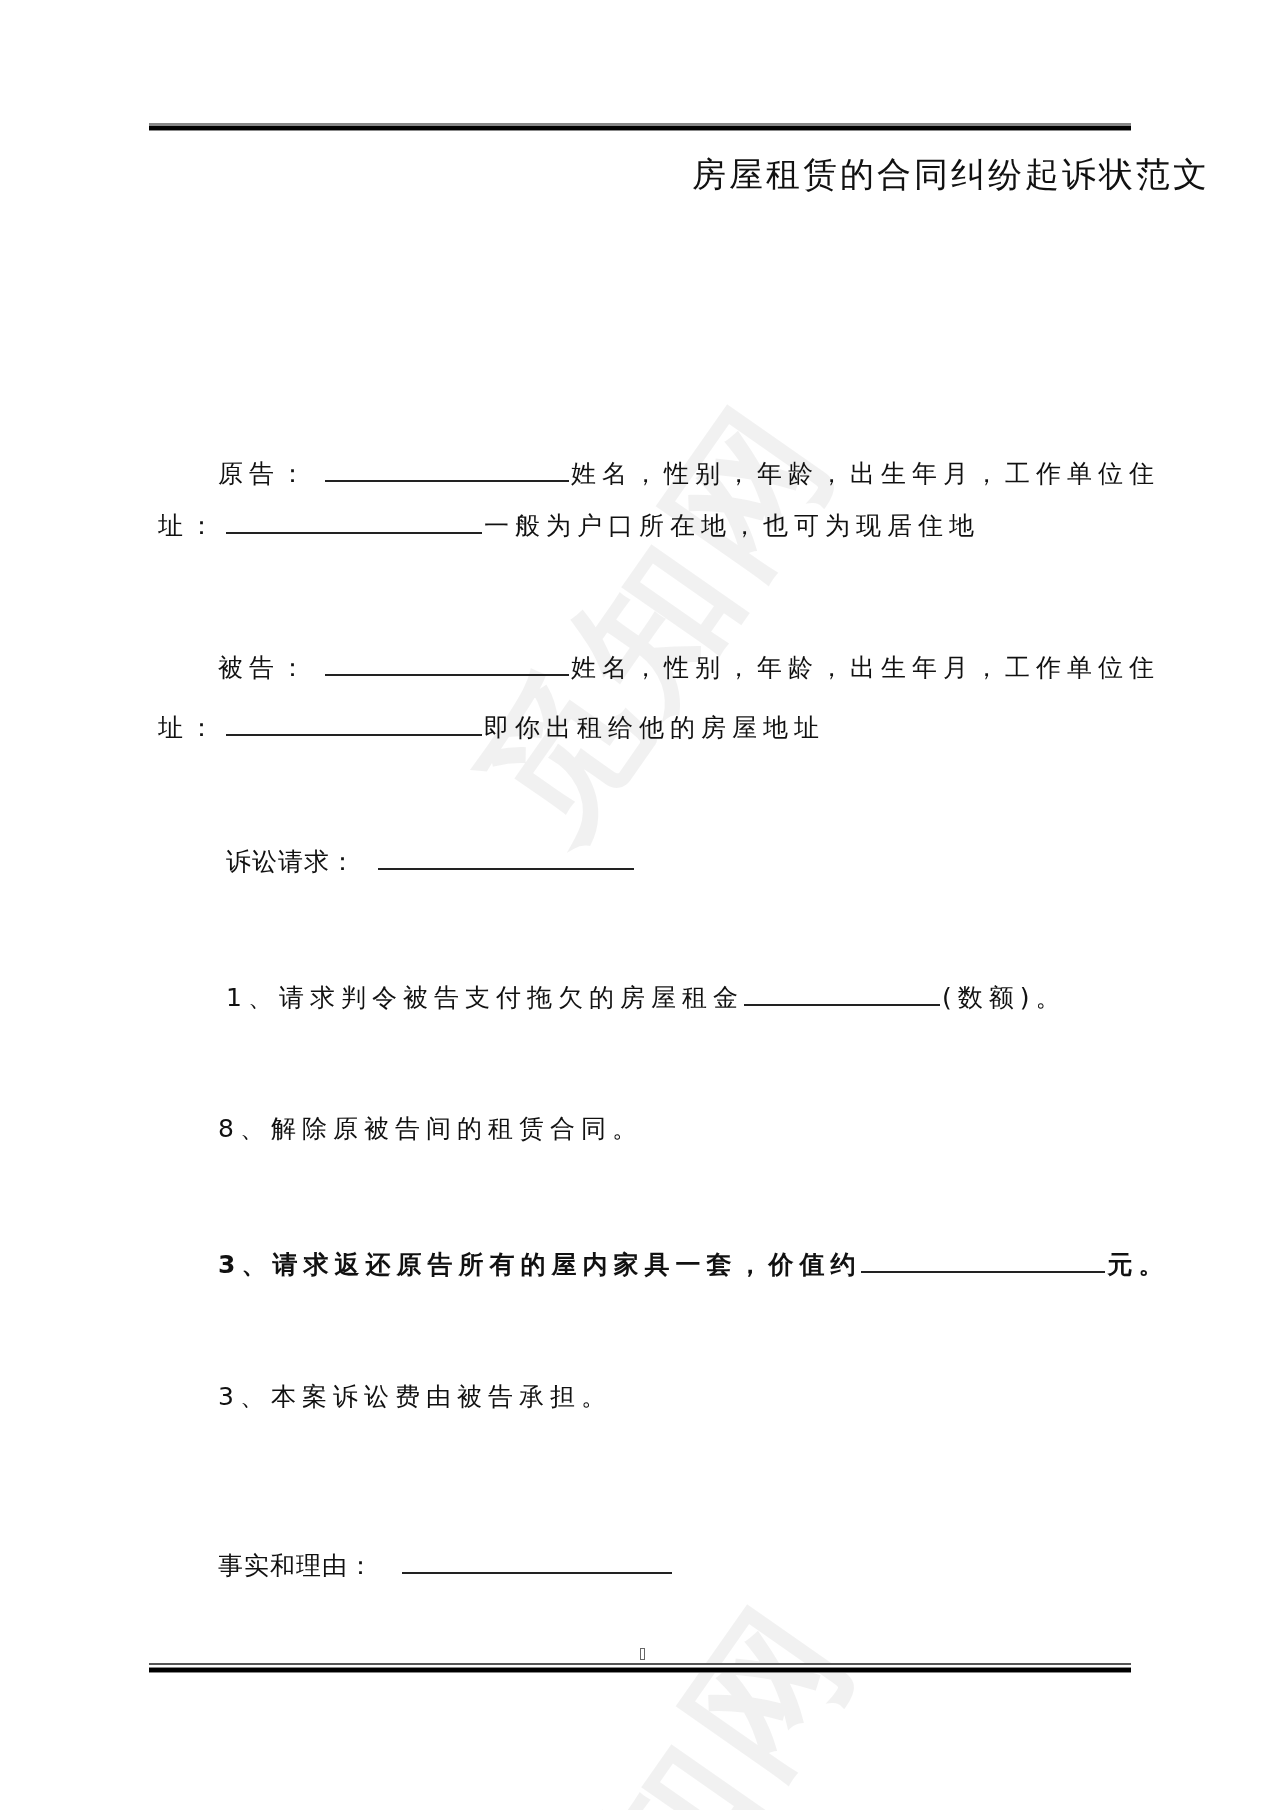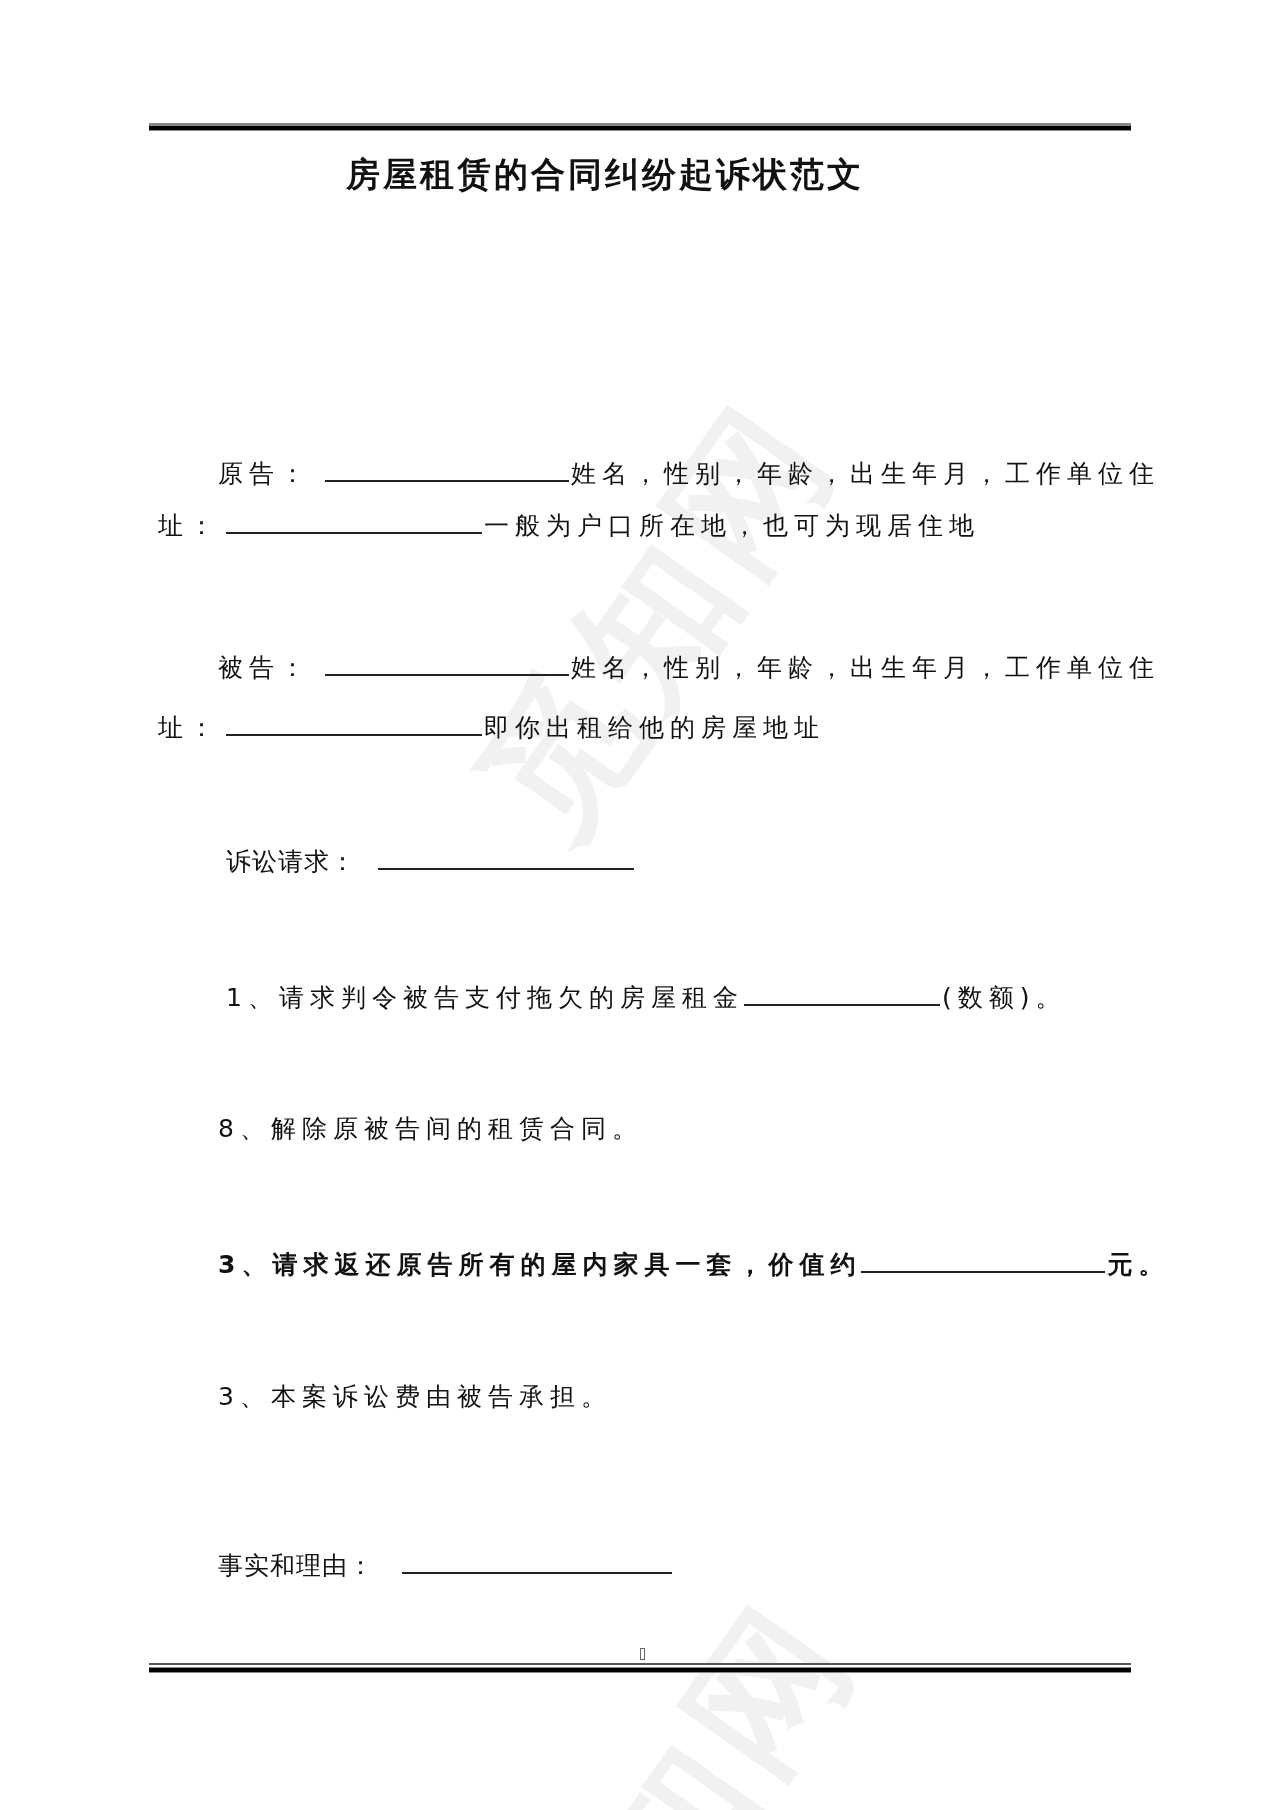--- a/index.html
+++ b/index.html
@@ -33,24 +33,24 @@
       border-top: 1px solid #888;
       border-bottom: 1px solid #888;
     }
     .rule-top .rule-thin { height: 2px; background: #888888; }
 
     .doc-title {
       position: absolute;
       top: 152px;
       left: 0;
       width: 1210px;
-      text-align: center;
+      text-align: right;
       font-size: 34px;
       letter-spacing: 3px;
-      font-weight: bold;
+      font-weight: normal;
     }
 
     .line {
       position: absolute;
       font-size: 25px;
       white-space: nowrap;
       letter-spacing: 6px;
       line-height: 34px;
     }
     .blank {

